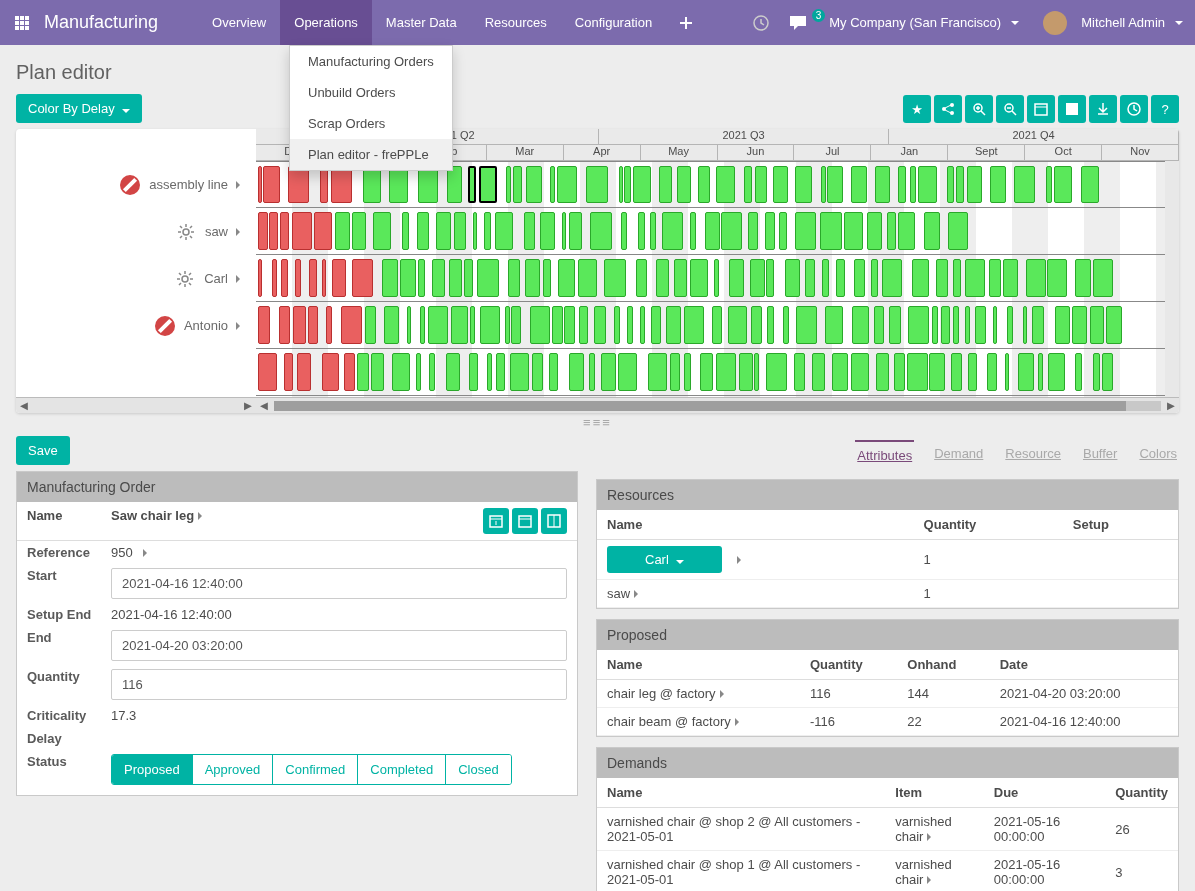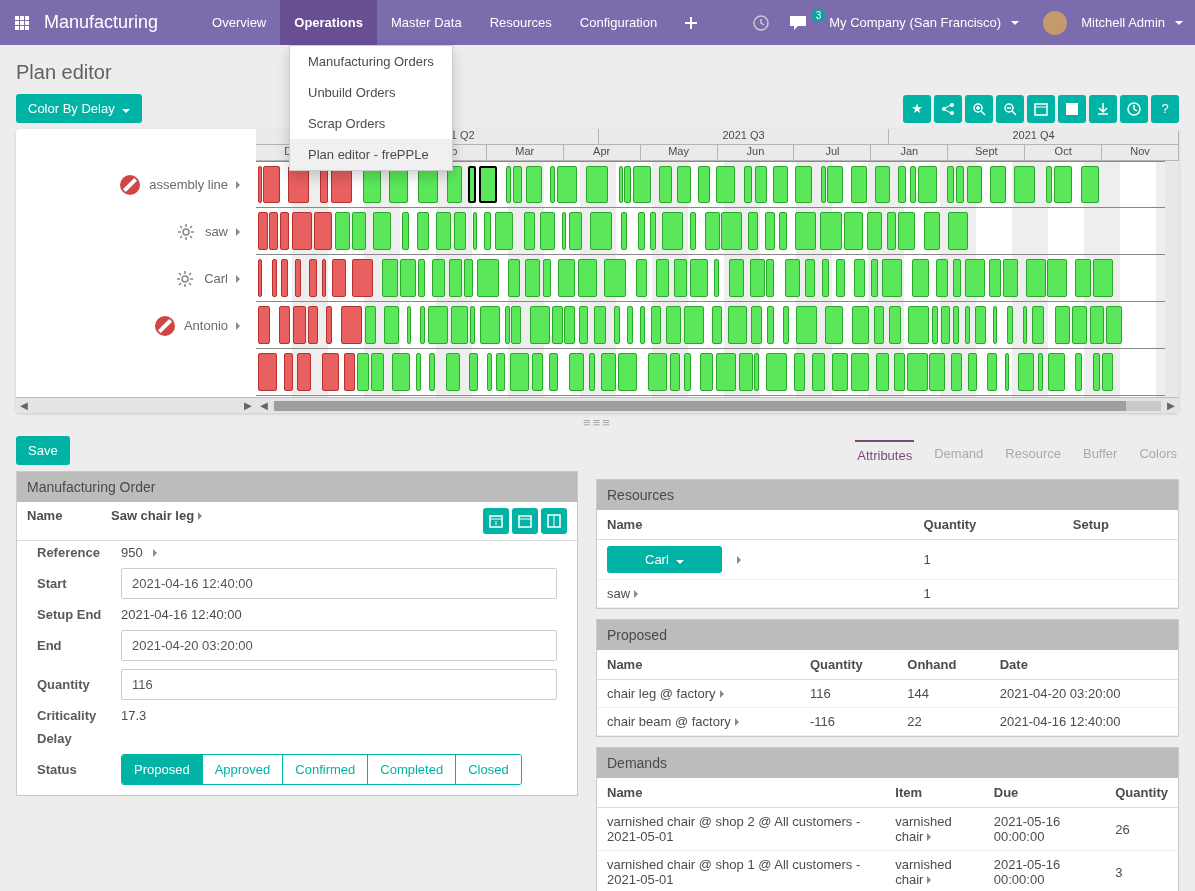--- a/index.html
+++ b/index.html
@@ -4,39 +4,39 @@
 <style>
   * { box-sizing: border-box; margin: 0; padding: 0; }
   body { font-family: -apple-system, "Segoe UI", Arial, sans-serif; font-size: 13px; color: #4c4c4c; background: #ededed; width: 1195px; }
   
   
   .navbar { background: #7c6bad; height: 45px; display: flex; align-items: center; color: #fff; padding: 0 0 0 10px; }
   .nav-grid { width: 24px; height: 24px; display: inline-flex; align-items: center; justify-content: center; cursor: pointer; margin-right: 10px; }
   .brand { font-size: 18px; font-weight: 400; margin-right: 40px; }
   .nav-menu { display: flex; height: 100%; position: relative; }
   .nav-item { padding: 0 14px; display: flex; align-items: center; cursor: pointer; color: #fff; position: relative; }
-  .nav-item.active { background: #684e93; font-weight: bold; }
+  .nav-item.active { background: #684e93; }
   .nav-right { margin-left: auto; display: flex; align-items: center; height: 100%; }
   .nav-right .nav-item { padding: 0 10px; }
   .company-sel { display: flex; align-items: center; gap: 6px; cursor: pointer; padding: 0 12px; height: 100%; }
   .caret { width: 0; height: 0; border-left: 4px solid transparent; border-right: 4px solid transparent; border-top: 4px solid #fff; display: inline-block; margin-left: 4px; }
   .avatar { width: 24px; height: 24px; border-radius: 50%; background: #c49a6c; display: inline-block; margin-right: 8px; }
   .badge-msg { position: relative; }
   .badge-msg .count { position: absolute; top: -6px; right: -8px; background: #00a79d; color:#fff; border-radius: 8px; font-size: 10px; padding: 1px 4px; }
   
   .dropdown {
     position: absolute; top: 45px; left: 289px; background: #fff; border: 1px solid #ccc;
     box-shadow: 0 6px 12px rgba(0,0,0,.175); min-width: 150px; z-index: 100;
   }
   .dropdown-item { padding: 8px 18px; cursor: pointer; color: #4c4c4c; white-space: nowrap; }
   .dropdown-item:hover, .dropdown-item.hover { background: #f0f0f0; }
   
   .page-title { font-size: 20px; font-weight: 300; color: #616161; padding: 16px 16px 10px; }
   
-  .toolbar-row { display: flex; align-items: center; padding: 0 16px 6px; }
+  .toolbar-row { display: flex; align-items: flex-end; padding: 0 16px 6px; }
   .btn { border: none; border-radius: 3px; padding: 7px 12px; cursor: pointer; font-size: 13px; }
   .btn-teal { background: #00b3a4; color: #fff; }
   .btn-icons { margin-left: auto; display: flex; gap: 3px; }
   .btn-icon { width: 28px; height: 28px; background: #00b3a4; color: #fff; border-radius: 3px; display: flex; align-items: center; justify-content: center; cursor: pointer; }
   
   .gantt-card { background: #fff; margin: 0 16px; border-radius: 4px; box-shadow: 0 1px 3px rgba(0,0,0,.15); overflow: hidden; position: relative; }
   .gantt-header { display: flex; }
   .gantt-left { width: 240px; flex-shrink: 0; }
   .gantt-right { flex: 1; overflow: hidden; position: relative; }
   
@@ -71,37 +71,37 @@
   .right-col { flex: 1; }
   
   .save-btn { margin-bottom: 6px; }
   
   .panel { border: 1px solid #c9c9c9; margin-bottom: 10px; background: #fff; }
   .panel-hd { background: #bcbcbc; color: #4a4a4a; padding: 7px 10px; font-size: 14px; }
   .panel table { width: 100%; border-collapse: collapse; }
   .panel th { text-align: left; font-weight: bold; padding: 7px 10px; border-bottom: 1px solid #ddd; }
   .panel td { padding: 6px 10px; border-bottom: 1px solid #eee; vertical-align: middle; }
   
-  .form-row { display: flex; align-items: center; padding: 4px 20px; }
+  .form-row { display: flex; align-items: flex-start; padding: 4px 10px; }
   .form-row label { width: 84px; font-weight: bold; color: #5a5a5a; flex-shrink: 0; }
   .form-val { flex: 1; display: flex; align-items: center; gap: 6px; }
   .form-input { flex: 1; padding: 7px 10px; border: 1px solid #ccc; border-radius: 2px; font-size: 13px; background: #fff; color: #555; }
   .header-row { display: flex; padding: 6px 10px; border-bottom: 1px solid #ddd; font-weight: bold; }
   .header-row .hl { width: 84px; }
   .mo-actions { margin-left: auto; display: flex; gap: 3px; }
   .mo-act { width: 26px; height: 26px; background: #00b3a4; color: #fff; border-radius: 3px; display: flex; align-items: center; justify-content: center; cursor: pointer; }
   .row-caret { width: 0; height: 0; border-top: 4px solid transparent; border-bottom: 4px solid transparent; border-left: 4px solid #888; display: inline-block; margin-left: 4px; }
   
   .status-group { display: inline-flex; border: 1px solid #00b3a4; border-radius: 3px; overflow: hidden; }
   .status-btn { padding: 7px 12px; background: #fff; color: #00b3a4; border-right: 1px solid #00b3a4; cursor: pointer; }
   .status-btn:last-child { border-right: none; }
   .status-btn.active { background: #00b3a4; color: #fff; }
   
   .tabs { display: flex; gap: 18px; justify-content: flex-end; margin-bottom: 10px; margin-top: 4px; }
-  .tab { color: #a9a9a9; padding: 6px 2px; cursor: pointer; }
+  .tab { color: #a9a9a9; padding: 6px 2px; cursor: pointer; text-decoration: underline; }
   .tab.active { color: #7a4a7a; border-top: 2px solid #7a4a7a; }
   
   .res-pill { display: inline-block; background: #00b3a4; color: #fff; padding: 6px 38px; border-radius: 3px; cursor: pointer; }
   .res-pill .caret { border-top-color: #fff; }
   
   svg { display: block; }
 </style>
 </head>
 <body>
 

